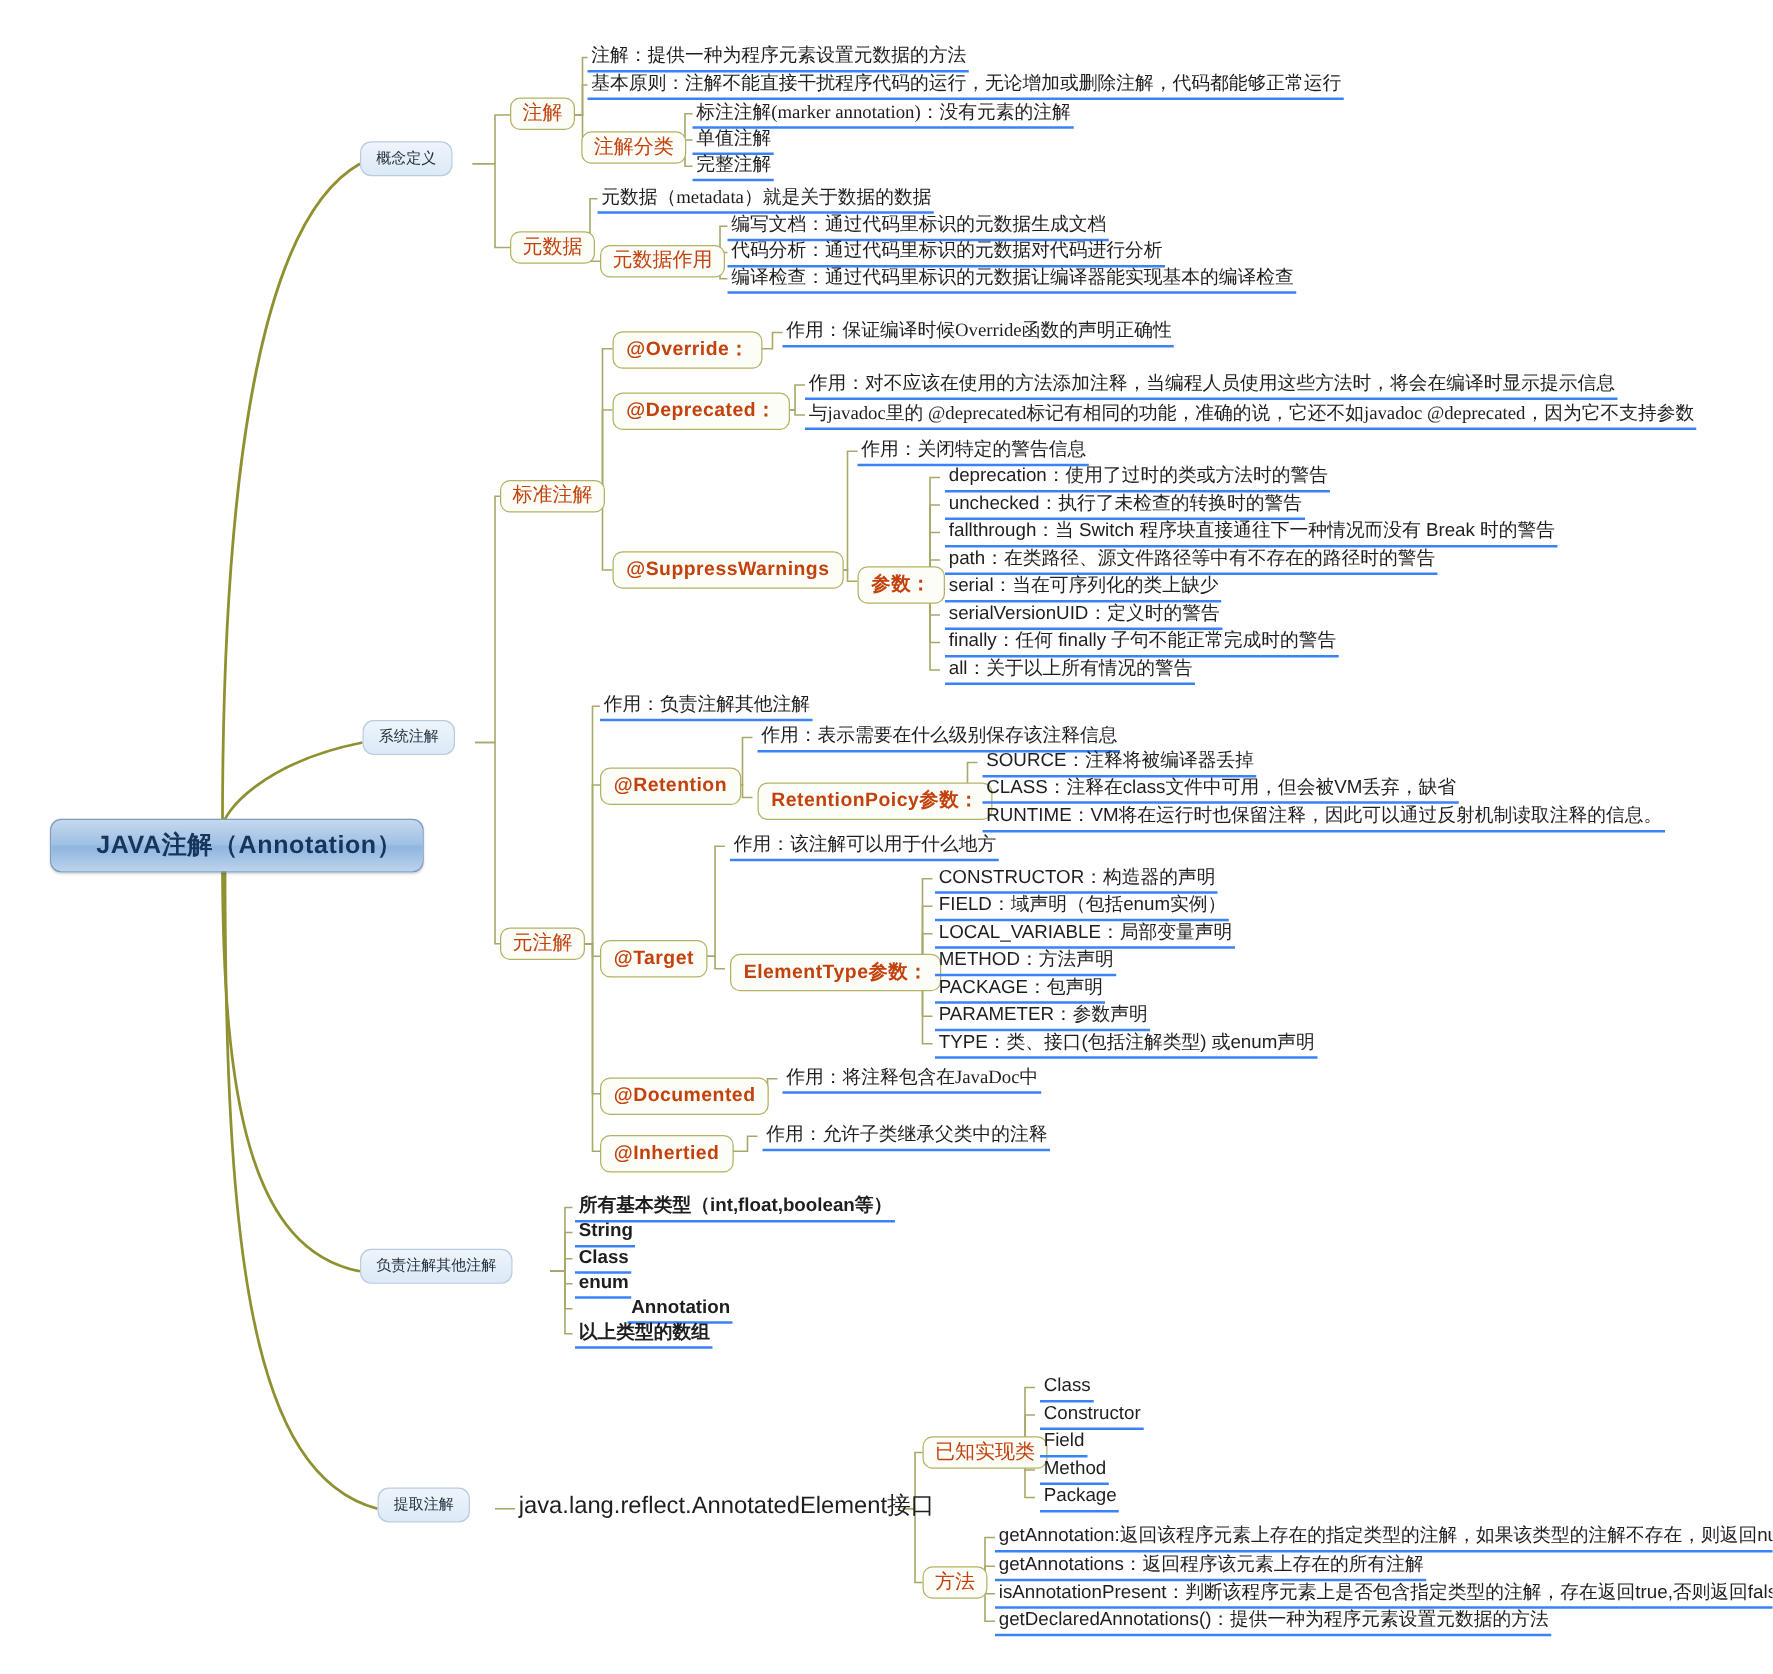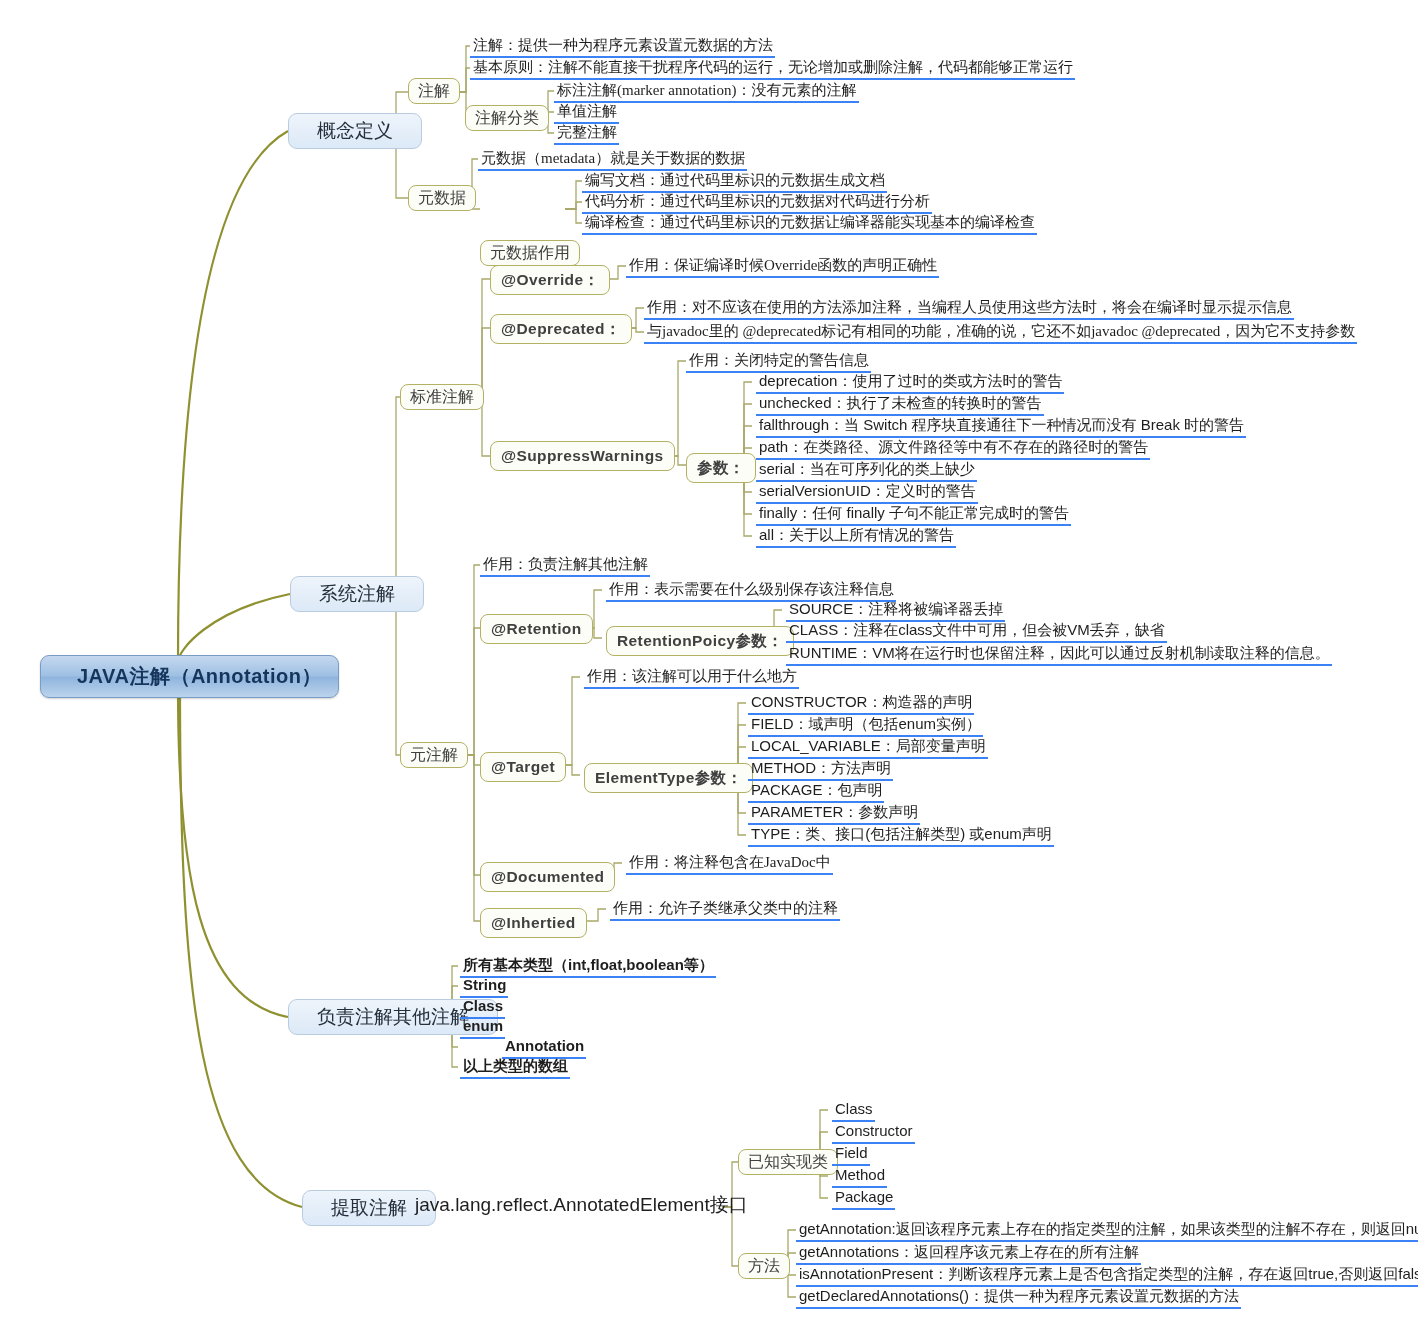--- a/index.html
+++ b/index.html
@@ -31,33 +31,33 @@
     padding:9px 16px;
     box-shadow:0 1px 2px rgba(0,0,0,.18);
     letter-spacing:.5px;
   }
 
   
   .lvl1{
     background:linear-gradient(to bottom,#eef4fb 0%,#dce9f7 100%);
     border:1px solid #b9ccdf;
     border-radius:9px;
-    font-size:19px;
-    padding:6px 28px;
+    font-size:12px;
+    padding:6px 12px;
     color:#24303d;
   }
 
   
   .obox{
     background:#fdfdf8;
     border:1px solid #b3b264;
     border-radius:8px;
     font-size:16px;
     padding:3px 9px;
-    color:#404040;
+    color:#c2410c;
   }
   .obox.bold{
     font-family:"Liberation Sans","DejaVu Sans",sans-serif;
     font-weight:bold;
     font-size:15.5px;
     letter-spacing:.4px;
     padding:5px 10px;
   }
 
   
@@ -200,21 +200,21 @@
   <div class="leaf" style="left:470px;top:58px;">基本原则：注解不能直接干扰程序代码的运行，无论增加或删除注解，代码都能够正常运行</div>
 
   <div class="node obox" style="left:465px;top:105px;">注解分类</div>
   <div class="leaf" style="left:554px;top:81px;">标注注解(marker annotation)：没有元素的注解</div>
   <div class="leaf" style="left:554px;top:102px;">单值注解</div>
   <div class="leaf" style="left:554px;top:123px;">完整注解</div>
 
   <div class="node obox" style="left:408px;top:185px;">元数据</div>
   <div class="leaf" style="left:478px;top:149px;">元数据（metadata）就是关于数据的数据</div>
 
-  <div class="node obox" style="left:480px;top:196px;margin-top:44px;">元数据作用</div>
+  <div class="node obox" style="left:480px;top:196px;">元数据作用</div>
   <div class="leaf" style="left:582px;top:171px;">编写文档：通过代码里标识的元数据生成文档</div>
   <div class="leaf" style="left:582px;top:192px;">代码分析：通过代码里标识的元数据对代码进行分析</div>
   <div class="leaf" style="left:582px;top:213px;">编译检查：通过代码里标识的元数据让编译器能实现基本的编译检查</div>
 
   <div class="node obox" style="left:400px;top:384px;">标准注解</div>
 
   <div class="node obox bold" style="left:490px;top:265px;">@Override：</div>
   <div class="leaf" style="left:626px;top:256px;">作用：保证编译时候Override函数的声明正确性</div>
 
   <div class="node obox bold" style="left:490px;top:314px;">@Deprecated：</div>

